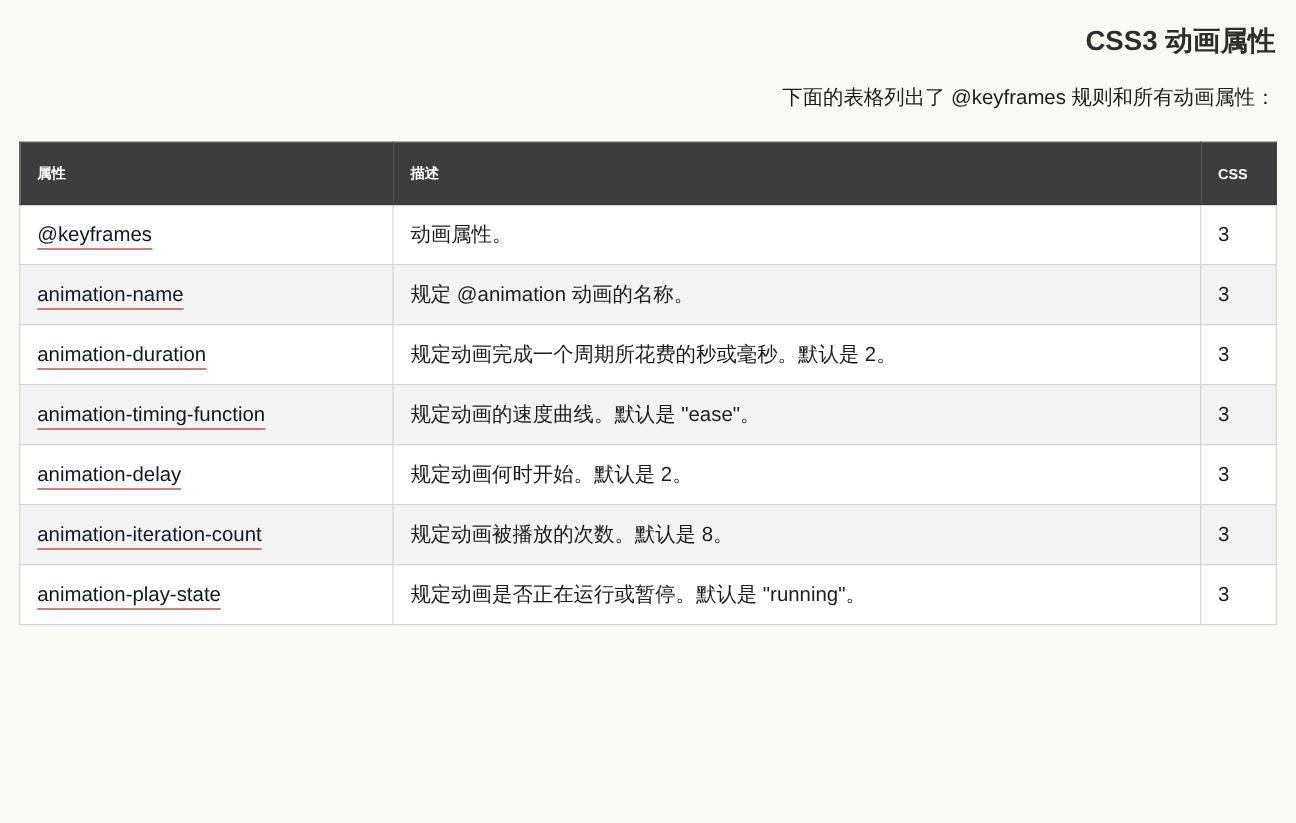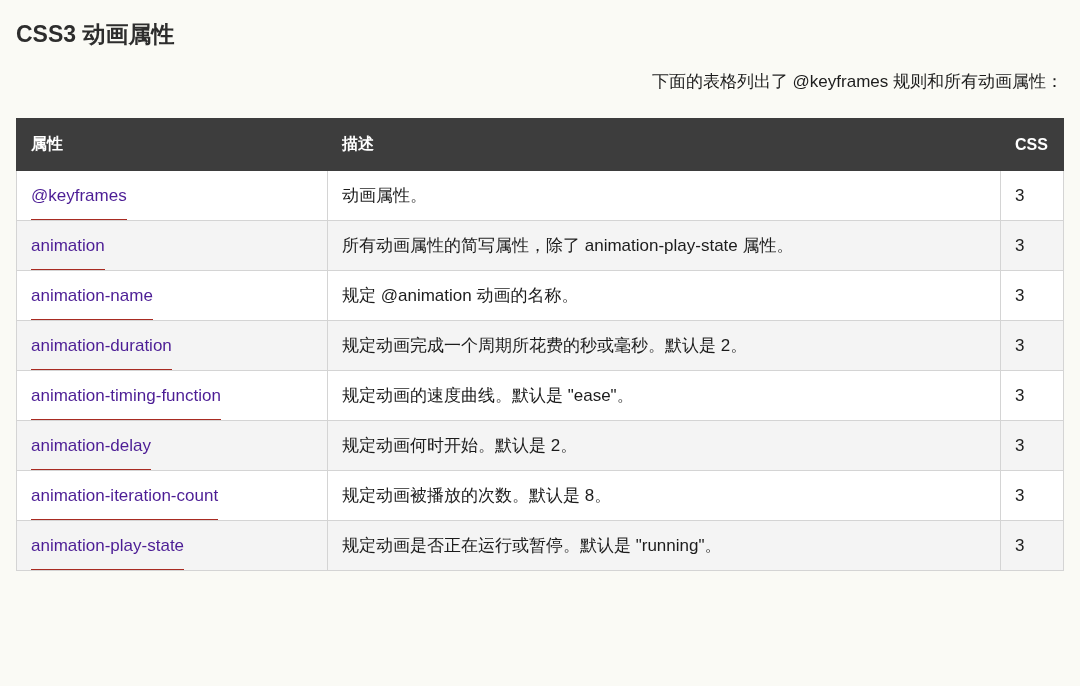--- a/index.html
+++ b/index.html
@@ -15,62 +15,63 @@
   }
   .container {
     padding: 14px 17px 0 16px;
   }
   h1.page-title {
     font-size: 23px;
     font-weight: bold;
     color: #2d2d2d;
     margin: 6px 0 22px 0;
     line-height: 28px;
+    text-align: right;
   }
   p.intro {
     font-size: 17px;
     line-height: 24px;
     margin: 0 0 24px 0;
     color: #1c1c1c;
     text-align: right;
   }
   table.props {
     border-collapse: collapse;
     table-layout: fixed;
     width: 1047px;
     background: #ffffff;
   }
   table.props th {
     background: #3d3d3d;
     border: 1px solid #3d3d3d;
     color: #ffffff;
-    font-size: 16px;
+    font-size: 12px;
     font-weight: bold;
     text-align: left;
     height: 52px;
     padding: 0 14px;
     vertical-align: middle;
   }
   table.props td {
     border: 1px solid #d4d4d4;
     height: 50px;
     padding: 0 14px;
     font-size: 17px;
     vertical-align: middle;
     color: #1c1c1c;
     background: #ffffff;
   }
   table.props tbody tr:nth-child(even) td {
     background: #f4f4f4;
   }
   a.prop-link {
-    color: #4c1d95;
+    color: #0f172a;
     text-decoration: none;
     border-bottom: 1px solid #a82b22;
-    padding-bottom: 14px;
+    padding-bottom: 2px;
     cursor: pointer;
     white-space: nowrap;
   }
 </style>
 </head>
 <body>
 
 <div class="container">
 
   <h1 class="page-title">CSS3 动画属性</h1>
@@ -89,27 +90,20 @@
         <th>描述</th>
         <th>CSS</th>
       </tr>
     </thead>
     <tbody>
         <tr>
     <td>
       <a class="prop-link">@keyframes</a>
     </td>
     <td>动画属性。</td>
-    <td>3</td>
-  </tr>
-        <tr>
-    <td>
-      <a class="prop-link">animation</a>
-    </td>
-    <td>所有动画属性的简写属性，除了 animation-play-state 属性。</td>
     <td>3</td>
   </tr>
         <tr>
     <td>
       <a class="prop-link">animation-name</a>
     </td>
     <td>规定 @animation 动画的名称。</td>
     <td>3</td>
   </tr>
         <tr>

